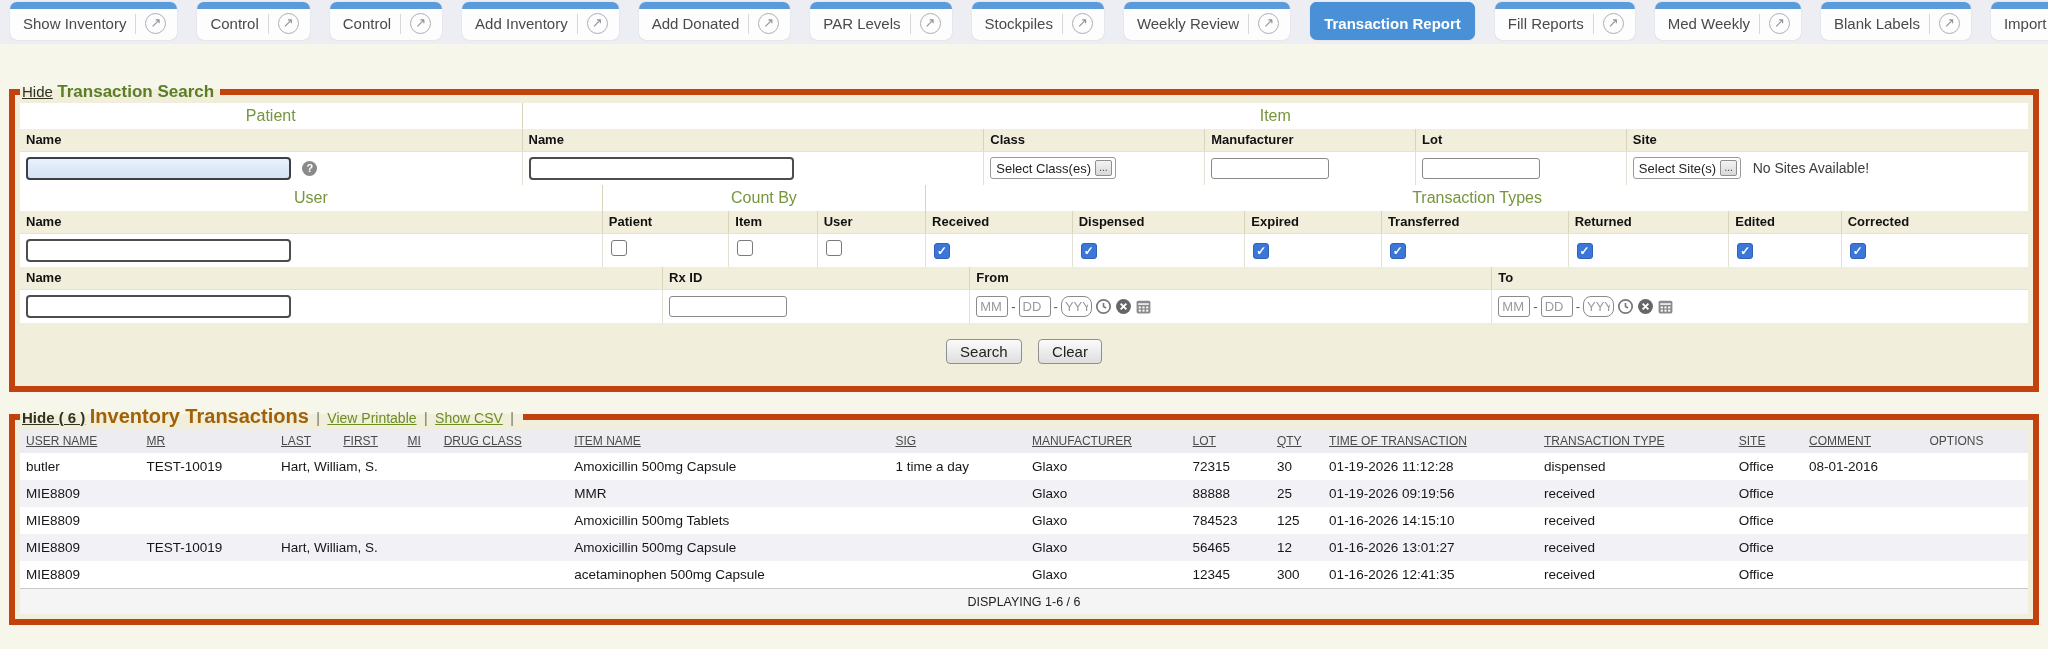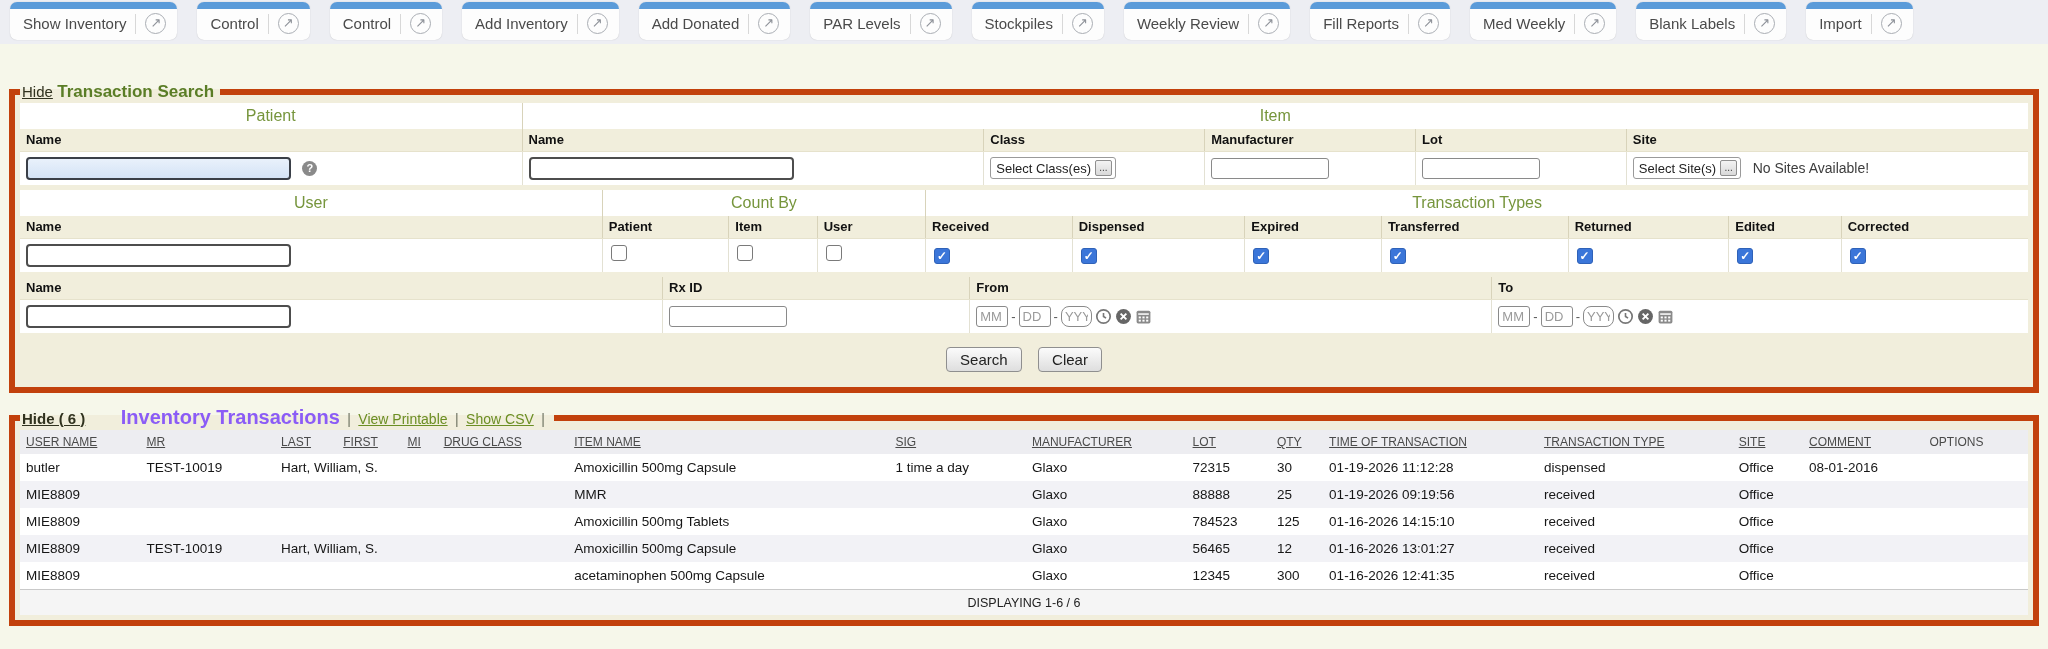--- a/index.html
+++ b/index.html
@@ -24,26 +24,26 @@
   .tab.active .tab-label { color:#fff; font-weight:bold; }
 
   
   .fs { border:6px solid #c2410c; background:#f1eedc; margin:38px 9px 0 9px;
     padding:1px 5px 5px 5px; }
   .fs2 { margin-top:13px; background:#f1eedc; }
   legend { padding:0 6px 0 2px; }
   .hide-link { color:#30321f; font-size:15px; text-decoration:underline; cursor:pointer; }
   .fs-title { color:#5a7d26; font-size:17px; font-weight:bold; }
   .hide-link.big { font-weight:bold; }
-  .res-title { color:#8b5cf6; font-size:20px; font-weight:bold;margin-left:31px; }
+  .res-title { color:#a16207; font-size:20px; font-weight:bold; }
   .sep { color:#6e7362; font-size:14px; margin:0 3px; }
   .grn-link { color:#6b8e23; font-size:14px; text-decoration:underline; cursor:pointer; }
 
   
-  table.ft { width:100%; border-collapse:collapse; table-layout:fixed; margin-bottom:5px; }
+  table.ft { width:100%; border-collapse:collapse; table-layout:fixed; }
   tr.band th { background:#fff; height:26px; color:#76953c; font-size:16px;
     font-weight:normal; text-align:center; }
   tr.band th + th { border-left:1px solid #d8d3ba; }
   tr.lblrow td { height:22px; font-size:13px; font-weight:bold; color:#111;
     padding:2px 0 2px 6px; border-bottom:1px solid #e6e2cc; }
   tr.lblrow td + td { border-left:1px solid #d8d3ba; }
   tr.inprow td { background:#fff; height:34px; padding:4px 4px 4px 6px; vertical-align:middle; }
   tr.inprow td + td { border-left:1px solid #e3e1d3; }
 
   input { font-family:"Liberation Sans", sans-serif; }
@@ -71,21 +71,21 @@
   .dategrp { display:inline-flex; align-items:center; gap:3px; }
   .dt2 { width:32px; height:21px; border:1px solid #8a8a8a; border-radius:3px;
     padding:0 3px; font-size:13px; }
   .dt4 { width:31px; height:21px; border:1px solid #8a8a8a; border-radius:8px;
     padding:0 3px; font-size:13px; }
   ::placeholder { color:#9a9a9a; opacity:1; }
   .dash { color:#555; font-size:13px; }
   .dicon { display:inline-flex; width:17px; height:17px; cursor:pointer; }
 
   .btnrow { text-align:center; padding:3px 0 4px 0; }
-  .btnrow button { font-size:15px; color:#222; padding:3px 13px; margin:6px 6px;
+  .btnrow button { font-size:15px; color:#222; padding:3px 13px; margin:13px 6px;
     border:1px solid #8f8f8f; border-radius:4px;
     background:linear-gradient(#fbfbfb,#dedede); cursor:pointer; }
 
   
   table.res { width:100%; border-collapse:collapse; table-layout:fixed; background:#fff; }
   table.res thead tr { background:#ededf1; }
   table.res th { height:24px; font-size:12px; font-weight:normal; color:#4a4a4a;
     text-align:left; padding:2px 2px 2px 6px; white-space:nowrap; overflow:hidden; }
   table.res th .sort-link { text-decoration:underline; cursor:pointer; color:#4a4a4a; }
   table.res td { height:27px; font-size:13.5px; color:#161616; padding:2px 2px 2px 6px;
@@ -154,20 +154,26 @@
           <span class="tab-sep"></span>
           <span class="ext-icon">↗</span>
         </div>
       </div>
       <div class="tab">
         <div class="tab-strip"></div>
         <div class="tab-body">
           <span class="tab-label">Weekly Review</span>
           <span class="tab-sep"></span>
           <span class="ext-icon">↗</span>
+        </div>
+      </div>
+      <div class="tab active">
+        <div class="tab-strip"></div>
+        <div class="tab-body">
+          <span class="tab-label">Transaction Report</span>
         </div>
       </div>
       <div class="tab">
         <div class="tab-strip"></div>
         <div class="tab-body">
           <span class="tab-label">Fill Reports</span>
           <span class="tab-sep"></span>
           <span class="ext-icon">↗</span>
         </div>
       </div>

